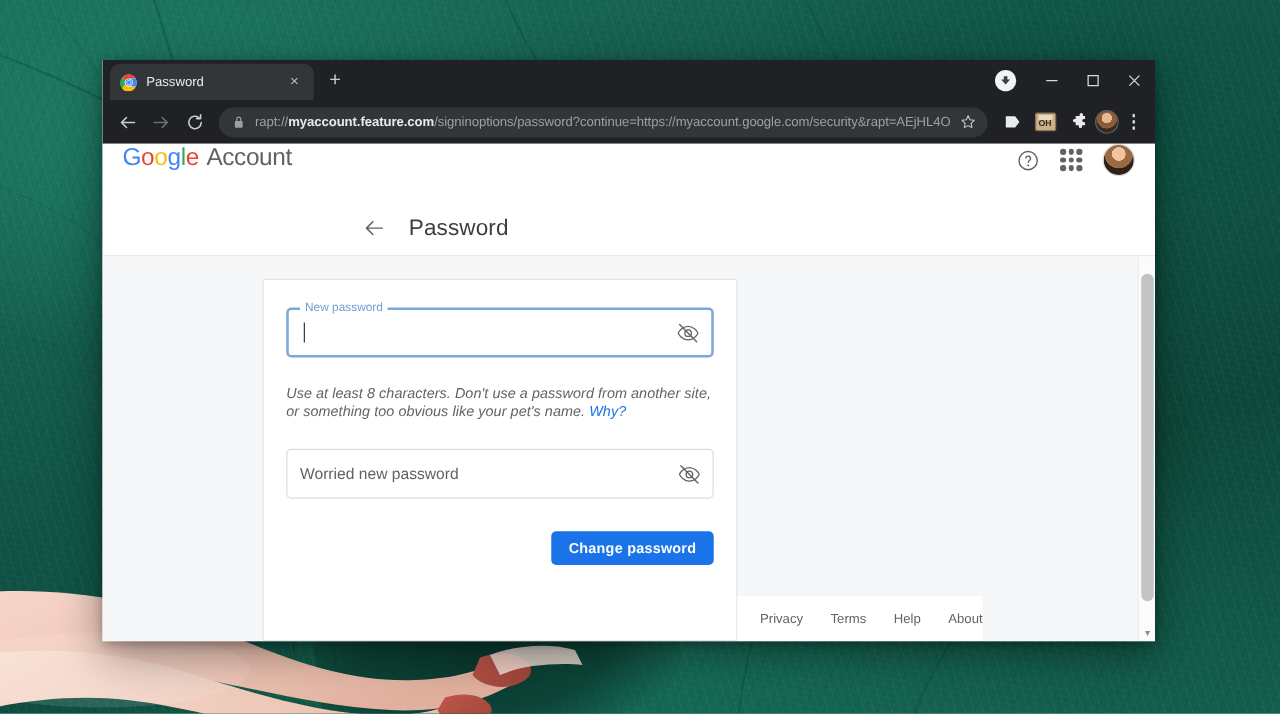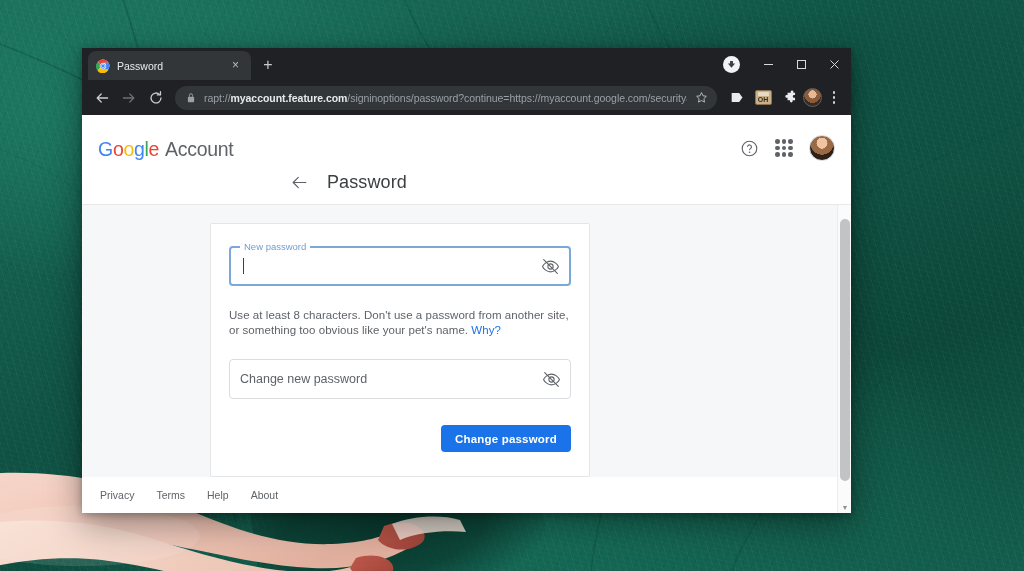--- a/index.html
+++ b/index.html
@@ -50,21 +50,21 @@
     position: absolute;
     left: -40px; top: 470px; width: 560px; height: 140px;
     filter: blur(.6px);
   }
   .hand svg { width: 100%; height: 100%; display: block; }
 
   
   #browser {
     position: absolute;
     left: 82px; top: 48px;
-    width: 769px; height: 465px;
+    width: 842px; height: 465px;
     background: #ffffff;
     box-shadow: 0 10px 34px rgba(0,0,0,.40), 0 2px 8px rgba(0,0,0,.28);
     overflow: hidden;
     display: flex;
     flex-direction: column;
   }
 
   
   .tabstrip {
     height: 32px;
@@ -245,21 +245,21 @@
     pointer-events: none;
     letter-spacing: .1px;
   }
   .ghost .g2 { margin-top: 24px; }
   .ghost .link { color: #9fbbe0; }
 
   
   .ga-header {
     height: 46px;
     display: flex;
-    align-items: flex-end;
+    align-items: flex-start;
     padding: 0 16px 0 16px;
     flex: 0 0 auto;
     position: relative;
     z-index: 2;
   }
   .ga-logo {
     font-size: 19.5px;
     letter-spacing: -.3px;
     white-space: nowrap;
     font-family: "Liberation Sans", sans-serif;
@@ -309,21 +309,21 @@
     color: #3c4043;
     letter-spacing: .1px;
   }
 
   
   .content {
     flex: 1 1 auto;
     background: #f6f7f8;
     position: relative;
     display: flex;
-    flex-direction: column;
+    flex-direction: row;
     overflow: hidden;
   }
 
   .card {
     width: 380px;
     margin: 18px 0 0 128px;
     background: #ffffff;
     border: 1px solid #e3e5e7;
     border-radius: 2px;
     padding: 22px 18px 24px 18px;
@@ -383,20 +383,21 @@
     font-weight: bold;
     line-height: 17px;
     letter-spacing: .1px;
   }
   .strength-desc {
     margin-top: 5px;
     font-size: 11.5px;
     color: #5f6368;
     line-height: 15px;
     letter-spacing: .05px;
+    font-style: italic;
   }
   .strength-desc .why { color: #1a73e8; }
 
   .field2 {
     margin-top: 21px;
     height: 40px;
     border: 1px solid #dadce0;
     border-radius: 4px;
     display: flex;
     align-items: center;
@@ -706,21 +707,21 @@
                 <path d="M3.4 3.4l17.2 17.2" stroke="currentColor" stroke-width="1.45" stroke-linecap="round"></path>
               </svg>
             </span>
           </div>
 
           <div class="strength">
             <div class="strength-desc"><span>Use at least 8 characters. Don't use a password from another site, or something too obvious like your pet's name.</span> <span class="why">Why?</span></div>
           </div>
 
           <div class="field2">
-            <span class="ph">Change new password</span>
+            <span class="ph">Worried new password</span>
             <span class="eye">
               <svg width="19" height="19" viewBox="0 0 24 24">
                 <path d="M12 5.2c-5 0-9 4.3-10 6.8 1 2.5 5 6.8 10 6.8s9-4.3 10-6.8c-1-2.5-5-6.8-10-6.8z" fill="none" stroke="currentColor" stroke-width="1.35"></path>
                 <circle cx="12" cy="12" r="3.3" fill="none" stroke="currentColor" stroke-width="1.35"></circle>
                 <path d="M3.4 3.4l17.2 17.2" stroke="currentColor" stroke-width="1.45" stroke-linecap="round"></path>
               </svg>
             </span>
           </div>
 
           <div class="actions">

